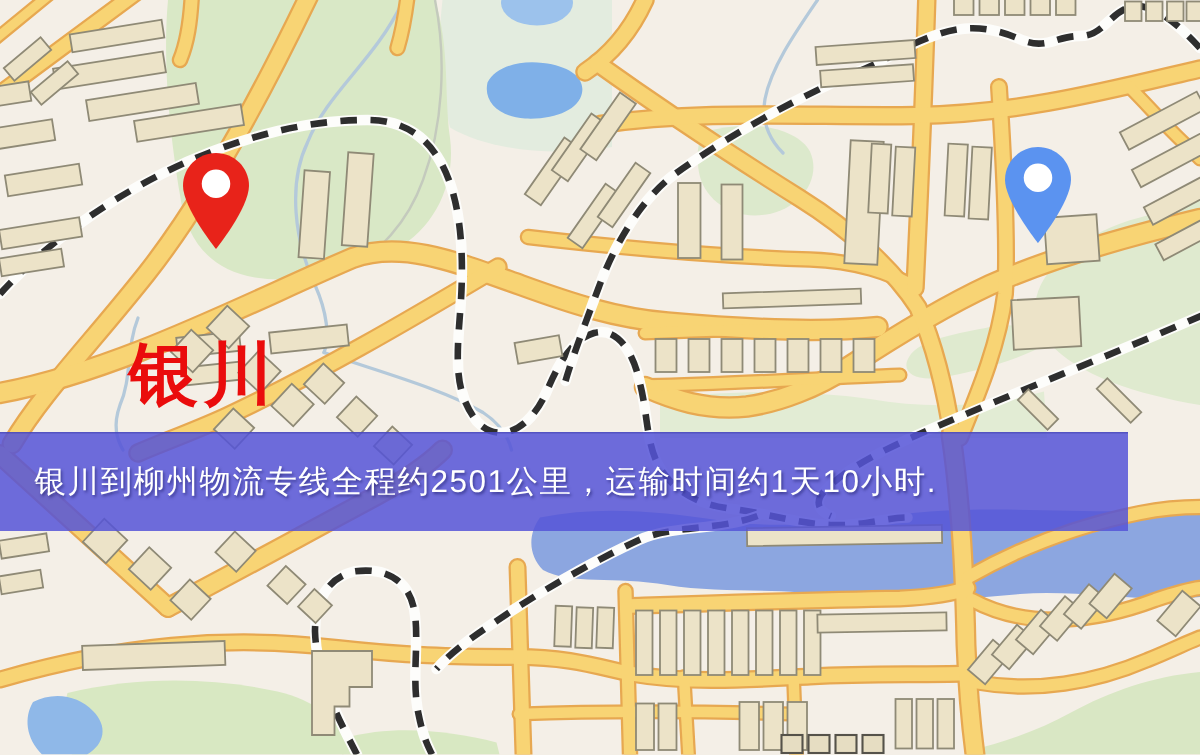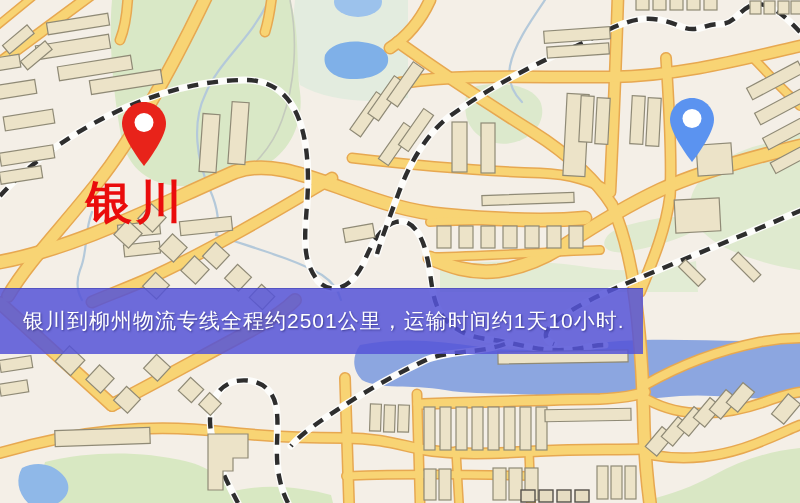--- a/index.html
+++ b/index.html
@@ -7,30 +7,30 @@
   .stage{position:relative;width:800px;height:503px;overflow:hidden;}
   .map-svg{position:absolute;left:0;top:0;width:800px;height:503px;display:block;}
   .road-c{fill:none;stroke:#e7a851;stroke-linecap:round;stroke-linejoin:round;}
   .road-f{fill:none;stroke:#f8d474;stroke-linecap:round;stroke-linejoin:round;}
   .rail-w{fill:none;stroke:#fdfdfb;stroke-width:7;stroke-linecap:round;}
   .rail-b{fill:none;stroke:#2e2e2e;stroke-width:4.4;stroke-dasharray:11 9;stroke-linecap:butt;}
   .bld{fill:#ece3c8;stroke:#8f8a76;stroke-width:1.2;}
   .bld-dark{fill:#e6ddc2;stroke:#55524a;stroke-width:1.4;}
   .stream{fill:none;stroke:#b4c9da;stroke-width:2.2;stroke-linecap:round;}
   .pboundary{fill:none;stroke:#c4cabd;stroke-width:1.6;}
-  .banner{position:absolute;left:0;top:288px;width:643px;height:66px;
+  .banner{position:absolute;left:0;top:288px;width:752px;height:66px;
     background:rgba(85,83,215,0.85);display:flex;align-items:center;
     box-shadow:0 1px 0 rgba(60,60,170,.5) inset;}
   .banner-text{color:#fff;font-size:21px;letter-spacing:1px;padding-left:23px;
     text-shadow:1px 1px 2px rgba(20,20,90,.55);white-space:nowrap;}
   .pin{position:absolute;width:46px;height:66px;}
   .pin-origin{left:121px;top:101px;}
   .pin-destination{left:669px;top:97px;}
   .place-label{position:absolute;font-family:Liberation Sans, sans-serif;font-weight:bold;
-    white-space:nowrap;letter-spacing:4px;}
+    white-space:nowrap;letter-spacing:4px;margin-top:47px;}
   .label-origin{left:86px;top:172px;font-size:46px;}
   .label-destination{left:640px;top:176px;font-size:43px;}
 </style>
 </head>
 <body>
 
 <div class="stage">
 
   <svg class="map-svg" viewBox="0 0 800 503" xmlns="http://www.w3.org/2000/svg">
 

